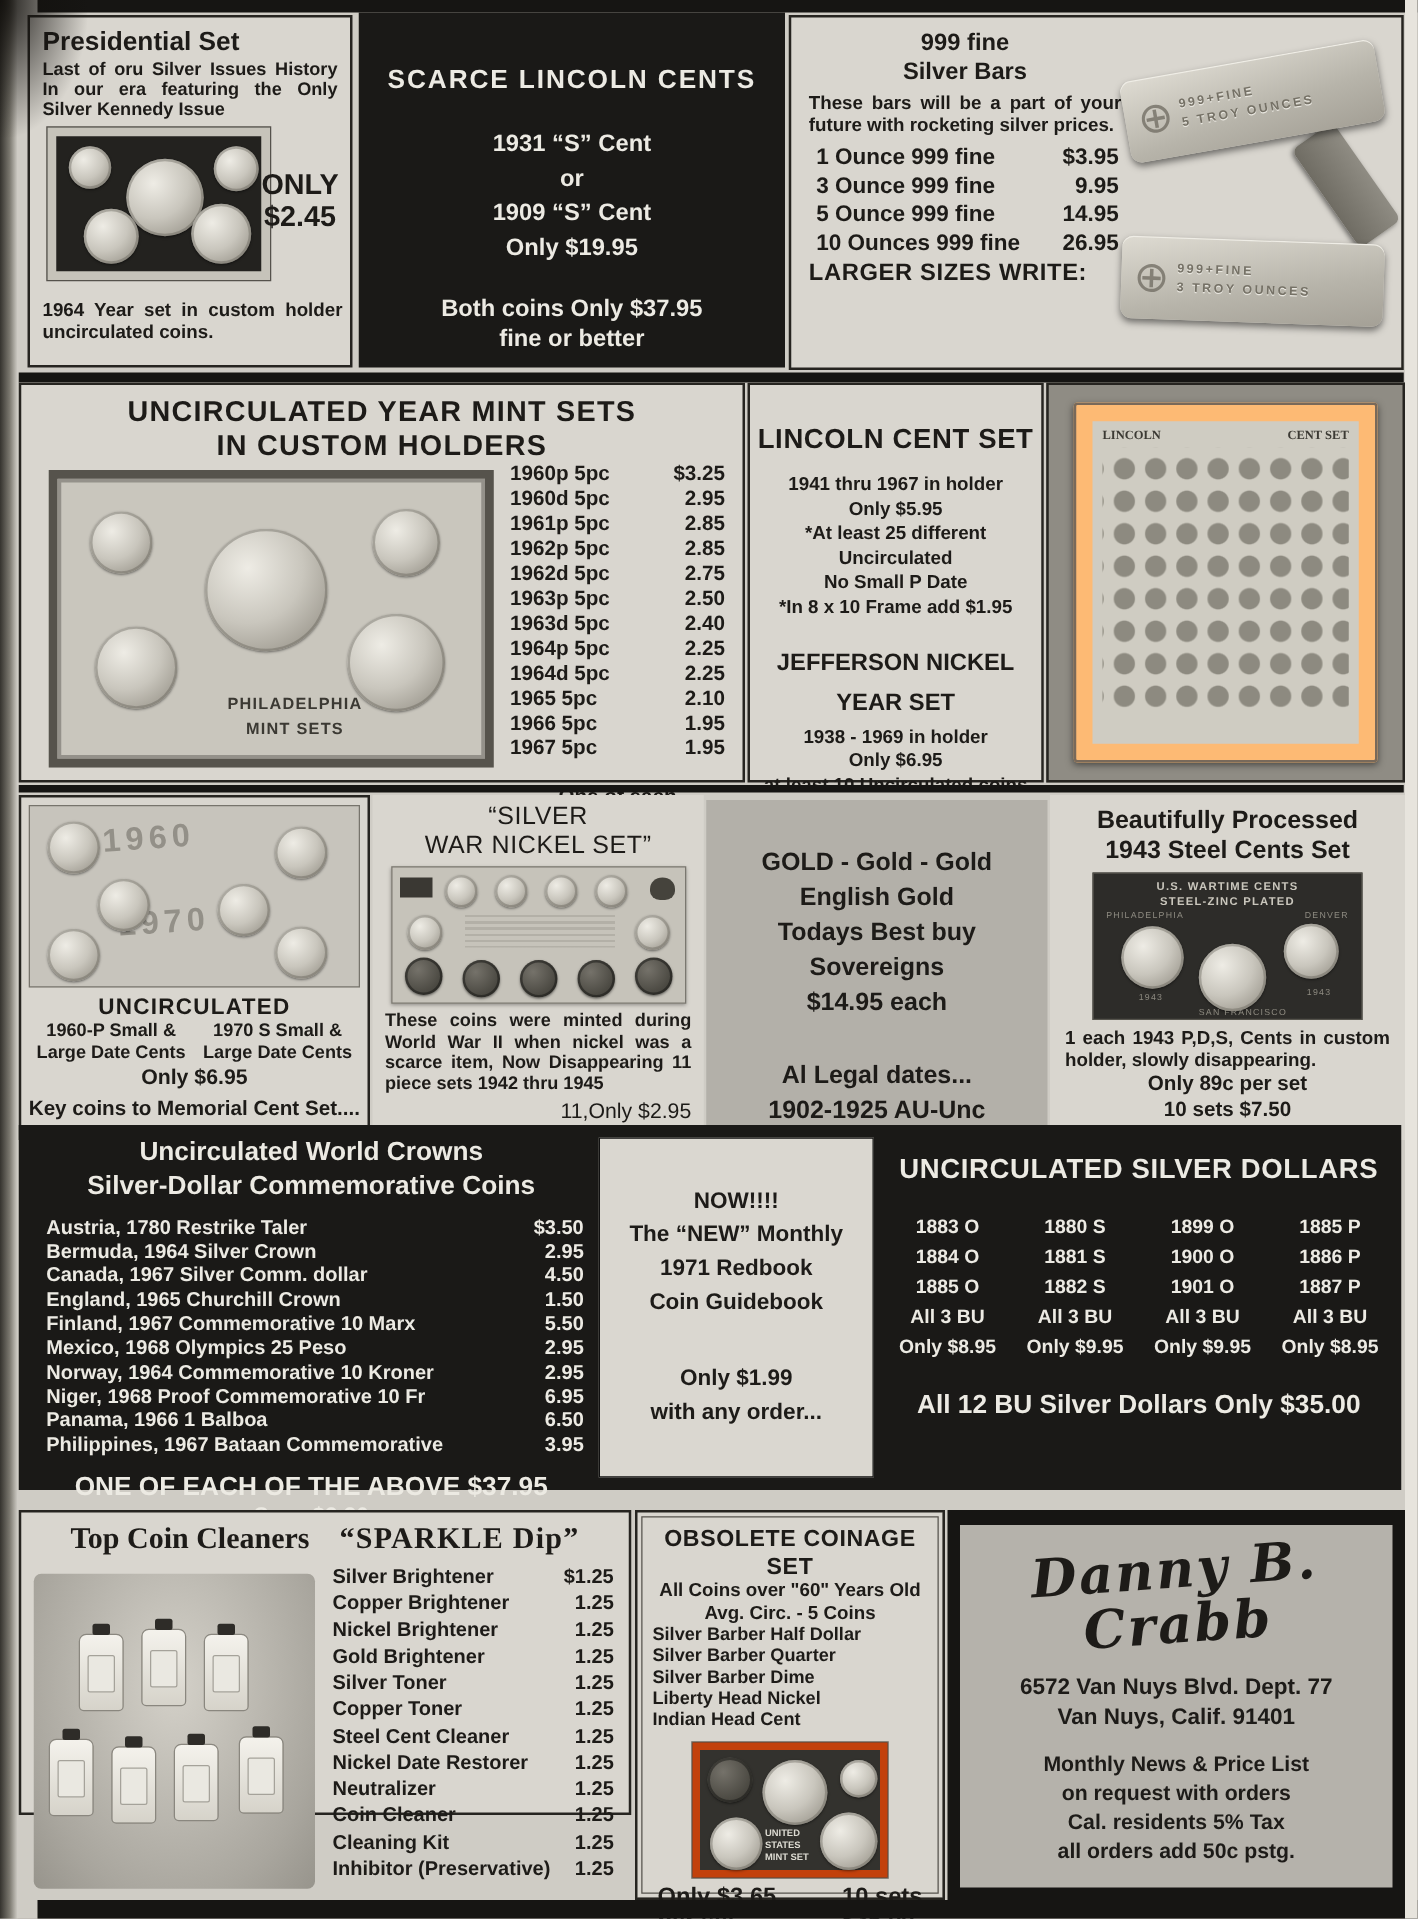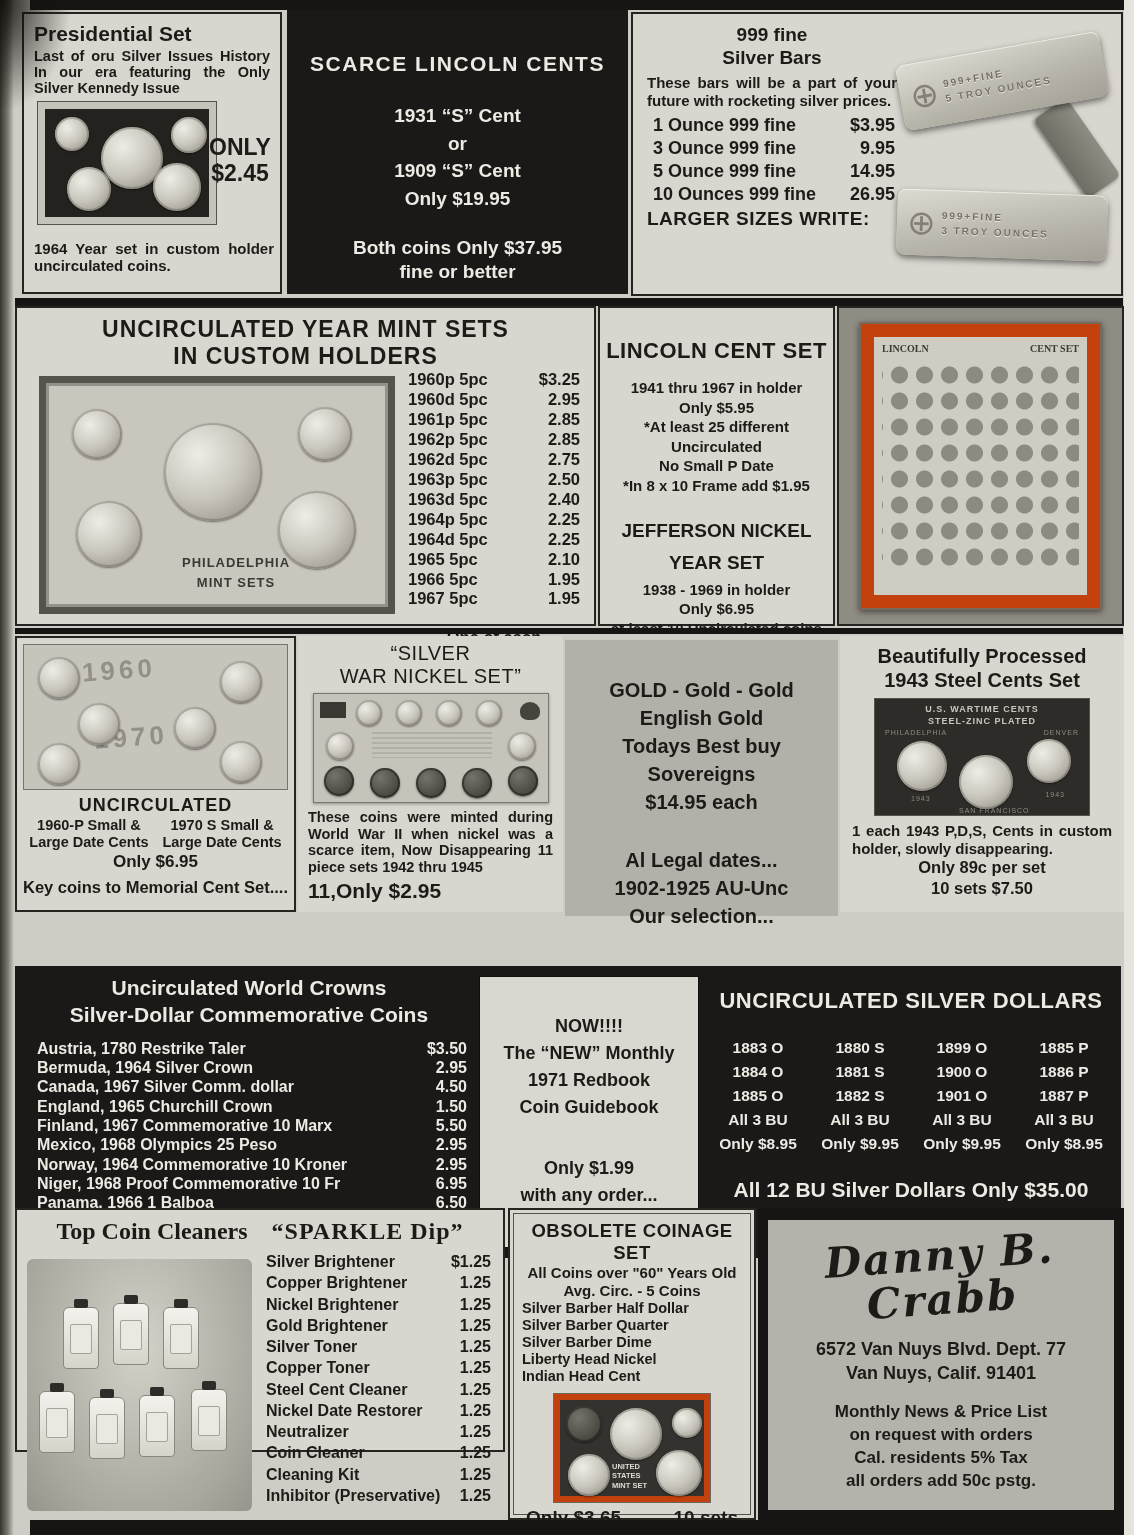--- a/index.html
+++ b/index.html
@@ -74,21 +74,21 @@
   #blkD .prow { display:flex; justify-content:space-between; font-size:16.5px; font-weight:bold; line-height:1.21; }
   #blkD .ft { text-align:center; font-size:16.5px; font-weight:bold; line-height:1.25; margin-top:18px; }
 
   
   #blkE { left:598px; top:306px; width:237px; height:320px; padding-top:30px; }
   #blkE .t { font-size:22px; font-weight:bold; letter-spacing:.5px; margin-bottom:14px; }
   #blkE .ln { font-size:15px; font-weight:bold; line-height:1.3; }
   #blkE .t2 { font-size:19px; font-weight:bold; margin-top:20px; line-height:1.7; }
   
   #blkF { left:837px; top:306px; width:287px; height:320px; background:#8f8c84; border:2px solid #262420; padding:14px 20px; }
-  #blkF .frame { width:100%; height:100%; background:#c2410c; border-radius:3px; padding:15px;
+  #blkF .frame { width:100%; height:100%; background:#fdba74; border-radius:3px; padding:15px;
     box-shadow:0 2px 6px rgba(0,0,0,.5), inset 0 0 0 2px #78695a; }
   #blkF .panel { width:100%; height:100%; background:#cfccc2; padding:6px 8px 4px; }
   #blkF .hdr { display:flex; justify-content:space-between; font-family:"Liberation Serif",serif;
     font-weight:bold; font-size:10px; color:#3c3a34; }
   #blkF .grid { height:208px; margin-top:4px;
     background-image:radial-gradient(circle, #8d8a80 8px, rgba(0,0,0,0) 9px);
     background-size:25px 26px; background-position:5px 4px; }
 
   
   #blkG { left:15px; top:636px; width:281px; height:276px; padding:6px; }
@@ -103,39 +103,39 @@
   
   #blkH { left:298px; top:636px; width:265px; height:276px; background:#d9d6cf; padding:6px 10px; }
   #blkH .t { font-size:20px; font-weight:normal; text-align:center; line-height:1.15; letter-spacing:.5px; }
   #blkH .ph { position:relative; width:236px; height:110px; margin:5px auto 6px; background:#c6c3ba;
     border:1px solid #7a776f; box-shadow:0 1px 3px rgba(0,0,0,.35); }
   #blkH .flag { position:absolute; left:6px; top:8px; width:26px; height:16px; background:#3a3833; }
   #blkH .eagle { position:absolute; right:8px; top:8px; width:20px; height:18px; border-radius:50% 50% 40% 40%; background:#45433c; }
   #blkH .txt { position:absolute; left:58px; top:38px; width:120px; height:26px;
     background:repeating-linear-gradient(#b3b0a7 0 2px, #c6c3ba 2px 5px); }
   #blkH .d { font-size:14.5px; font-weight:bold; line-height:1.14; }
-  #blkH .pr { text-align:left; font-size:21px; font-weight:bold; margin-top:4px; }
+  #blkH .pr { text-align:right; font-size:17px; font-weight:normal; margin-top:4px; }
 
   
   #blkI { left:565px; top:640px; width:273px; height:276px; padding-top:36px; }
   #blkI .ln { font-size:20px; font-weight:bold; line-height:1.4; }
   #blkI .g2 { margin-top:30px; }
 
   
   #blkJ { left:840px; top:636px; width:284px; height:276px; background:#d9d6cf; padding:8px 12px; }
   #blkJ .t { font-size:20px; font-weight:bold; text-align:center; line-height:1.2; }
   #blkJ .ph { position:relative; width:216px; height:118px; margin:6px auto; background:#2d2c29;
     border:1px solid #55534c; color:#c9c6bc; }
   #blkJ .pt { text-align:center; font-size:9px; font-weight:bold; letter-spacing:1px; line-height:1.3; padding-top:5px; }
   #blkJ .pl { position:absolute; font-size:7px; letter-spacing:1px; color:#8e8b81; }
   #blkJ .d { font-size:15px; font-weight:bold; line-height:1.18; }
   #blkJ .pr { text-align:center; font-size:16.5px; font-weight:bold; line-height:1.25; }
 
   
-  #band4 { left:15px; top:966px; width:1106px; height:292px; }
+  #band4 { left:15px; top:900px; width:1106px; height:292px; }
   #blkK { position:absolute; left:10px; top:8px; width:448px; height:276px; color:#eceae3; }
   #blkK .t { text-align:center; font-size:21px; font-weight:bold; line-height:1.3; }
   #blkK .list { margin:10px 6px 12px 12px; }
   #blkK .prow { display:flex; justify-content:space-between; font-size:16px; font-weight:bold; line-height:1.21; }
   #blkK .ft1 { text-align:center; font-size:21px; font-weight:bold; margin-top:3px; }
   #blkK .ft2 { text-align:center; font-size:18px; font-weight:bold; }
   #blkL { position:absolute; left:464px; top:10px; width:220px; height:272px; background:#dad7d0; border:1px solid #111;
     padding-top:36px; color:#1d1b18; }
   #blkL .ln { font-size:18px; font-weight:bold; line-height:1.5; }
   #blkL .g2 { margin-top:34px; }

